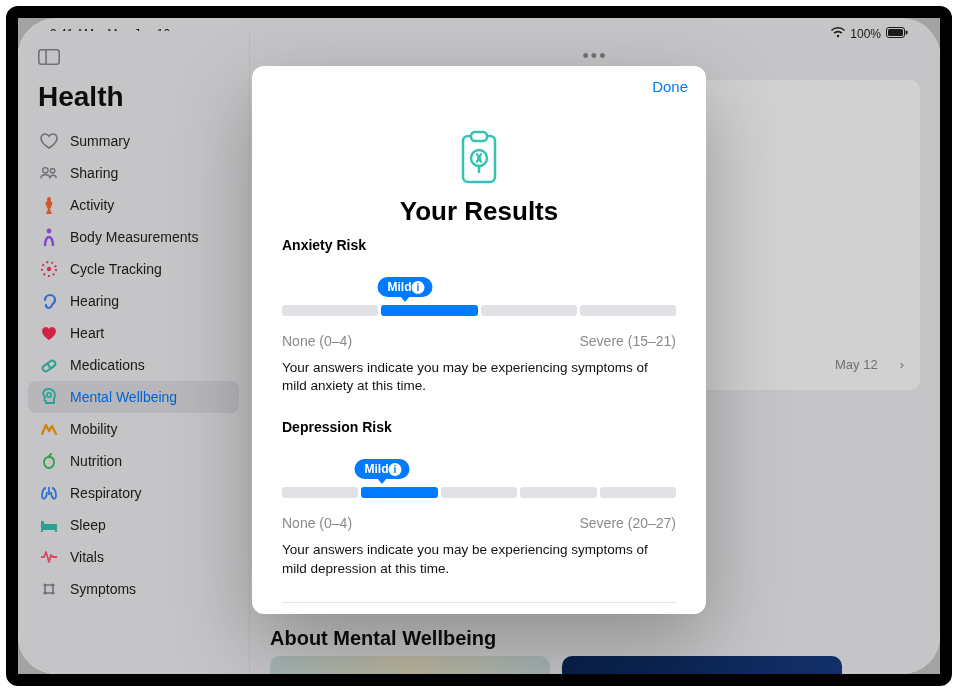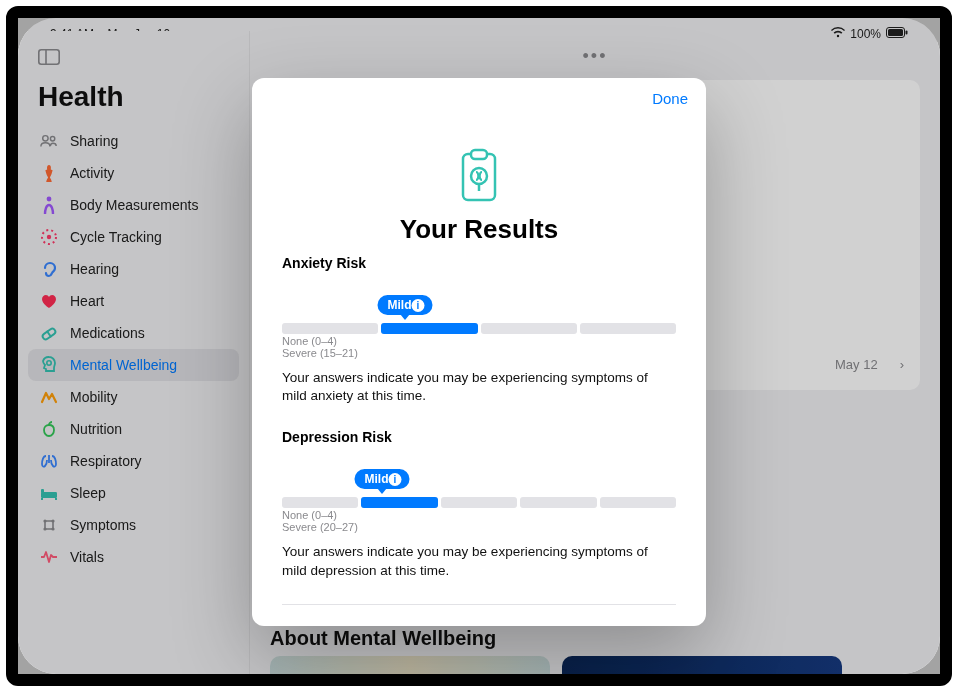--- a/index.html
+++ b/index.html
@@ -91,25 +91,25 @@
   background: linear-gradient(90deg,#c9dcdc,#e7e0c4,#c9dcdc);
 }
 .about-strip2 {
   position:absolute; bottom:0; left:312px; width:280px; height:18px;
   border-radius:10px 10px 0 0;
   background: linear-gradient(90deg,#0a285a,#163a80);
 }
 
 
 .modal {
-  position: absolute; top: 60px; left: 50%; transform: translateX(-50%);
+  position: absolute; top: 48px; left: 50%; transform: translateX(-50%);
   width: 454px; height: 548px;
   background: #fff; border-radius: 12px;
   box-shadow: 0 30px 80px rgba(0,0,0,0.28);
-  padding: 20px 30px 20px 30px;
+  padding: 14px 30px 20px 30px;
   overflow: hidden;
 }
 .done {
   position:absolute; top:12px; right:18px;
   color:#007aff; font-size:15px; font-weight:500;
 }
 .modal-icon {
   width:48px; height:58px; margin: 50px auto 8px auto; display:block;
 }
 .modal-title { text-align:center; font-size:26px; font-weight:700; margin-bottom:10px; }
@@ -125,21 +125,21 @@
 .pill .info { width:13px; height:13px; background:#fff; color:#007aff; border-radius:50%; font-size:10px; font-weight:700; display:flex; align-items:center; justify-content:center; }
 .pill-tail {
   position:absolute; top:19px; transform:translateX(-50%);
   width:0;height:0; border-left:5px solid transparent; border-right:5px solid transparent; border-top:6px solid #007aff;
 }
 .track {
   display:flex; gap:3px; height:11px; margin-top:4px;
 }
 .seg { flex:1 1 0; background:#e2e2e6; border-radius:3px; position:relative; overflow:hidden; }
 .seg .fill { position:absolute; inset:0; background:#007aff; }
-.scale-labels { display:flex; justify-content:space-between; font-size:11px; color:#8a8a8e; margin-top:1px;flex-direction:column;}
+.scale-labels { display:flex; justify-content:space-between; font-size:14px; color:#8a8a8e; margin-top:17px;}
 .risk-desc { font-size:13.5px; color:#111; line-height:1.35; margin-top:10px; }
 .hr { height:1px; background:#e2e2e6; margin-top:24px;}
 </style>
 </head>
 <body>
 
 <div id="stage">
   <div class="device">
     <div class="screen">
 
@@ -169,20 +169,28 @@
         <div class="sidebar-toggle">
           <svg viewBox="0 0 22 16" width="22" height="16">
               <rect x="0.8" y="0.8" width="20.4" height="14.4" rx="2.5" fill="none" stroke="#8a8a8e" stroke-width="1.6"></rect>
               <line x1="8" y1="1" x2="8" y2="15" stroke="#8a8a8e" stroke-width="1.6"></line>
             </svg>
         </div>
         <div class="app-title">Health</div>
 
         <div class="side-item">
           <span class="side-icon">
+            <svg viewBox="0 0 18 16" width="18" height="16">
+                <path d="M9 15S1 10 1 5.3C1 2.7 3 1 5.2 1 6.9 1 8.2 1.9 9 3.2 9.8 1.9 11.1 1 12.8 1 15 1 17 2.7 17 5.3 17 10 9 15 9 15Z" fill="none" stroke="#8a8a8e" stroke-width="1.6"></path>
+              </svg>
+          </span>
+          <span>Summary</span>
+        </div>
+        <div class="side-item">
+          <span class="side-icon">
             <svg viewBox="0 0 20 14" width="18" height="14">
                 <circle cx="6" cy="4" r="3" fill="none" stroke="#8a8a8e" stroke-width="1.6"></circle>
                 <circle cx="14" cy="4.5" r="2.4" fill="none" stroke="#8a8a8e" stroke-width="1.6"></circle>
                 <path d="M1 13c0-2.7 2.2-4 5-4s5 1.3 5 4M11.5 12.5c.3-2 1.4-3 2.9-3 2 0 3.6 1 3.6 3" fill="none" stroke="#8a8a8e" stroke-width="1.6"></path>
               </svg>
           </span>
           <span>Sharing</span>
         </div>
 
         <div id="cat-list">
@@ -274,43 +282,43 @@
             <div class="side-item">
               <span class="side-icon">
                 <svg width="18" height="13" viewBox="0 0 18 13">
                   <rect x="1" y="5" width="16" height="6" rx="1.2" fill="#34c3b3"></rect>
                   <rect x="1" y="2" width="3" height="4" rx="1" fill="#34c3b3"></rect>
                   <rect x="1" y="11" width="2" height="2" fill="#34c3b3"></rect>
                   <rect x="15" y="11" width="2" height="2" fill="#34c3b3"></rect>
                 </svg>
               </span>
               <span>Sleep</span>
+            </div>
+            <div class="side-item">
+              <span class="side-icon">
+                <svg width="18" height="12" viewBox="0 0 18 12">
+                  <path d="M1 6h3l2-5 3 10 2-7 2 2h4" fill="none" stroke="#ff5c7c" stroke-width="1.8" stroke-linejoin="round"></path>
+                </svg>
+              </span>
+              <span>Vitals</span>
             </div>
             <div class="side-item">
               <span class="side-icon">
                 <svg width="16" height="16" viewBox="0 0 16 16">
                   <circle cx="4" cy="4" r="1.6" fill="#8a8a8e"></circle>
                   <circle cx="12" cy="4" r="1.6" fill="#8a8a8e"></circle>
                   <circle cx="4" cy="12" r="1.6" fill="#8a8a8e"></circle>
                   <circle cx="12" cy="12" r="1.6" fill="#8a8a8e"></circle>
                   <line x1="4" y1="4" x2="12" y2="4" stroke="#8a8a8e" stroke-width="1.6"></line>
                   <line x1="4" y1="12" x2="12" y2="12" stroke="#8a8a8e" stroke-width="1.6"></line>
                   <line x1="4" y1="4" x2="4" y2="12" stroke="#8a8a8e" stroke-width="1.6"></line>
                   <line x1="12" y1="4" x2="12" y2="12" stroke="#8a8a8e" stroke-width="1.6"></line>
                 </svg>
               </span>
               <span>Symptoms</span>
-            </div>
-            <div class="side-item">
-              <span class="side-icon">
-                <svg width="18" height="12" viewBox="0 0 18 12">
-                  <path d="M1 6h3l2-5 3 10 2-7 2 2h4" fill="none" stroke="#ff5c7c" stroke-width="1.8" stroke-linejoin="round"></path>
-                </svg>
-              </span>
-              <span>Vitals</span>
             </div>
           </div>
       </div>
 
       <div class="content">
         <div class="grabber">•••</div>
         <div class="content-card">
           <div class="card-row">
             <span class="rowlabel">sk</span>
             <span class="rowright">

